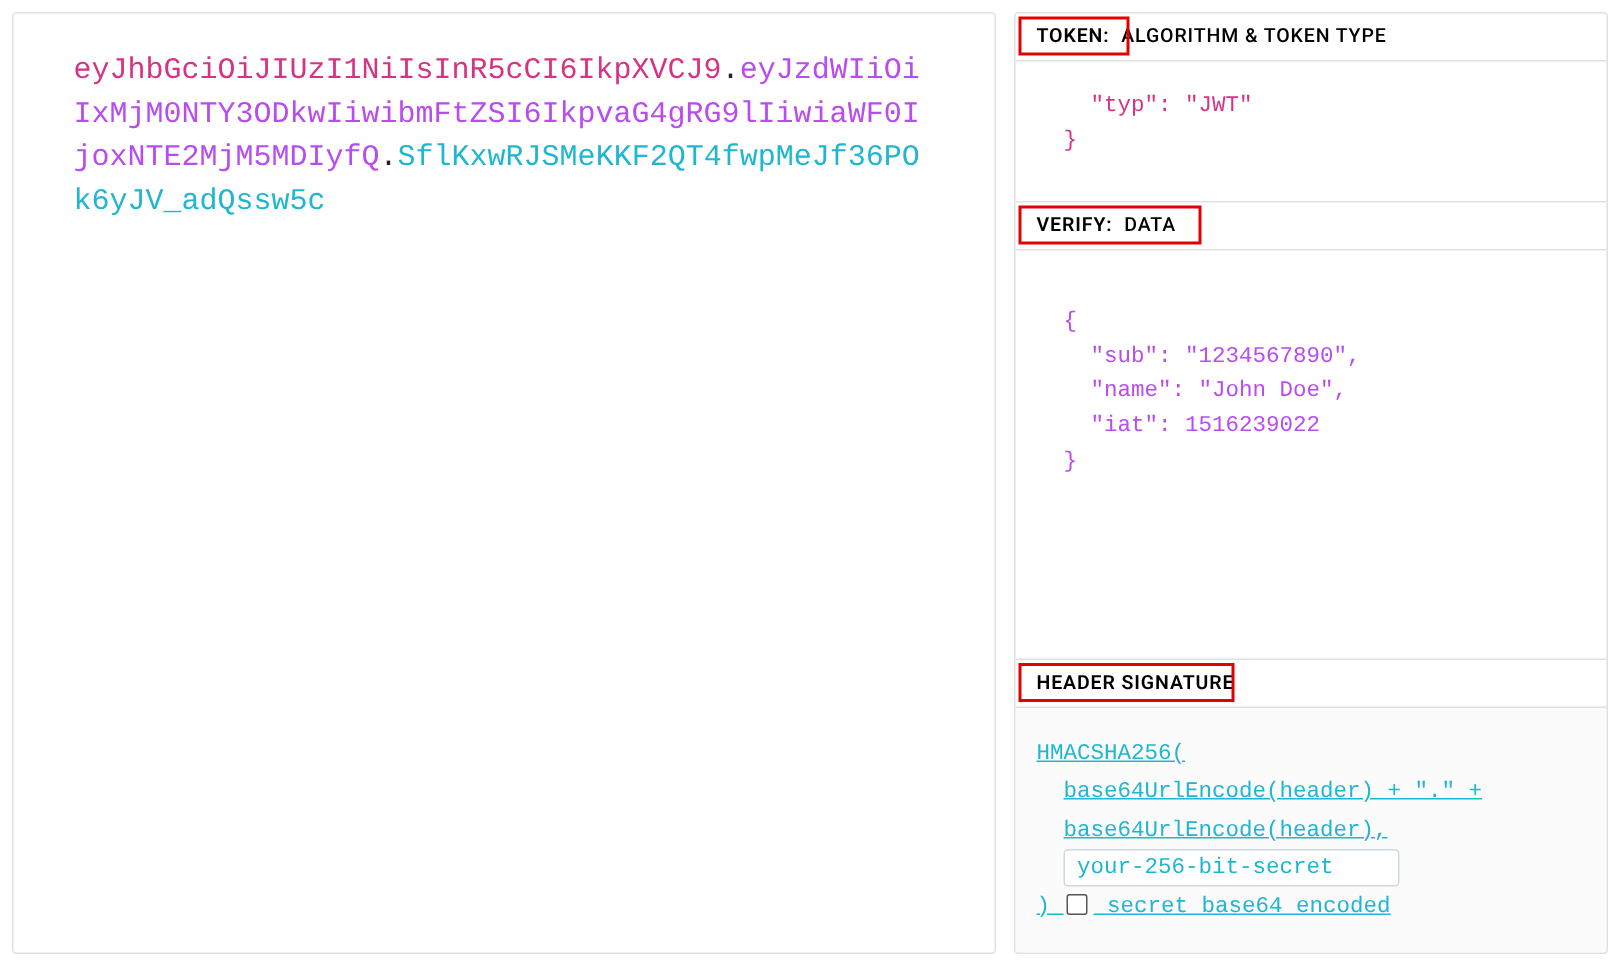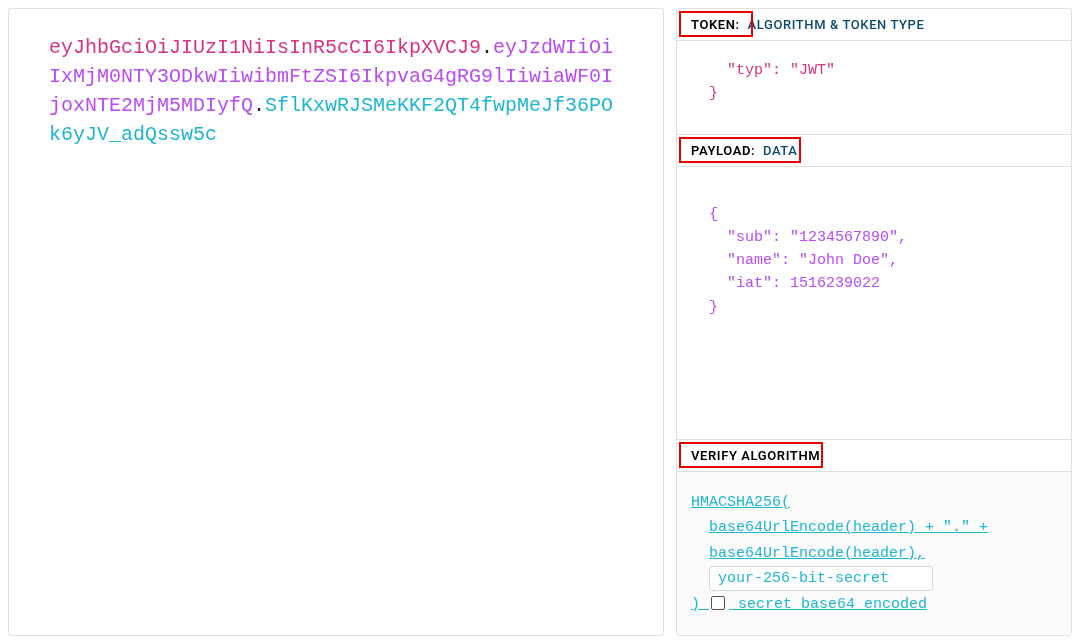--- a/index.html
+++ b/index.html
@@ -52,21 +52,21 @@
     }
     .section-title + .section-body {
       border-bottom: 1px solid #e0e0e0;
     }
     .title-strong {
       font-weight: 600;
       color: #000;
     }
     .title-sub {
       font-weight: 500;
-      color: #0c4a6e;
+      color: #000000;
       margin-left: 4px;
     }
     .section-body {
       padding: 18px 20px 28px 32px;
       font-size: 15px;
       line-height: 1.55;
       white-space: pre;
     }
     .header-body { color: #d63384; flex: 0 0 auto; }
     .payload-body { color: #b84cf0; flex: 1 1 auto; padding-top: 36px;}
@@ -118,32 +118,32 @@
 
   <div class="section-title rel">
     <span class="title-strong">TOKEN:</span>
     <span class="title-sub">ALGORITHM &amp; TOKEN TYPE</span>
     <div class="redbox" style="left:2px;top:2px;width:74px;height:26px;"></div>
   </div>
   <div class="section-body header-body mono">  "typ": "JWT"
 }</div>
 
   <div class="section-title rel">
-    <span class="title-strong">PAYLOAD:</span>
+    <span class="title-strong">VERIFY:</span>
     <span class="title-sub">DATA</span>
     <div class="redbox" style="left:2px;top:2px;width:122px;height:26px;"></div>
   </div>
   <div class="section-body payload-body mono">{
   "sub": "1234567890",
   "name": "John Doe",
   "iat": 1516239022
 }</div>
 
   <div class="section-title rel">
-    <span class="title-strong">VERIFY ALGORITHM</span>
+    <span class="title-strong">HEADER SIGNATURE</span>
     <div class="redbox" style="left:2px;top:2px;width:144px;height:26px;"></div>
   </div>
   <div class="sig-body mono">
     <div class="sig-line">HMACSHA256(</div>
     <div class="sig-indent">base64UrlEncode(header) + "." +</div>
     <div class="sig-indent">base64UrlEncode(header),</div>
     <div class="sig-indent">
       <input type="text" class="secret-input" value="your-256-bit-secret" style="">
     </div>
     <div class="sig-line">

